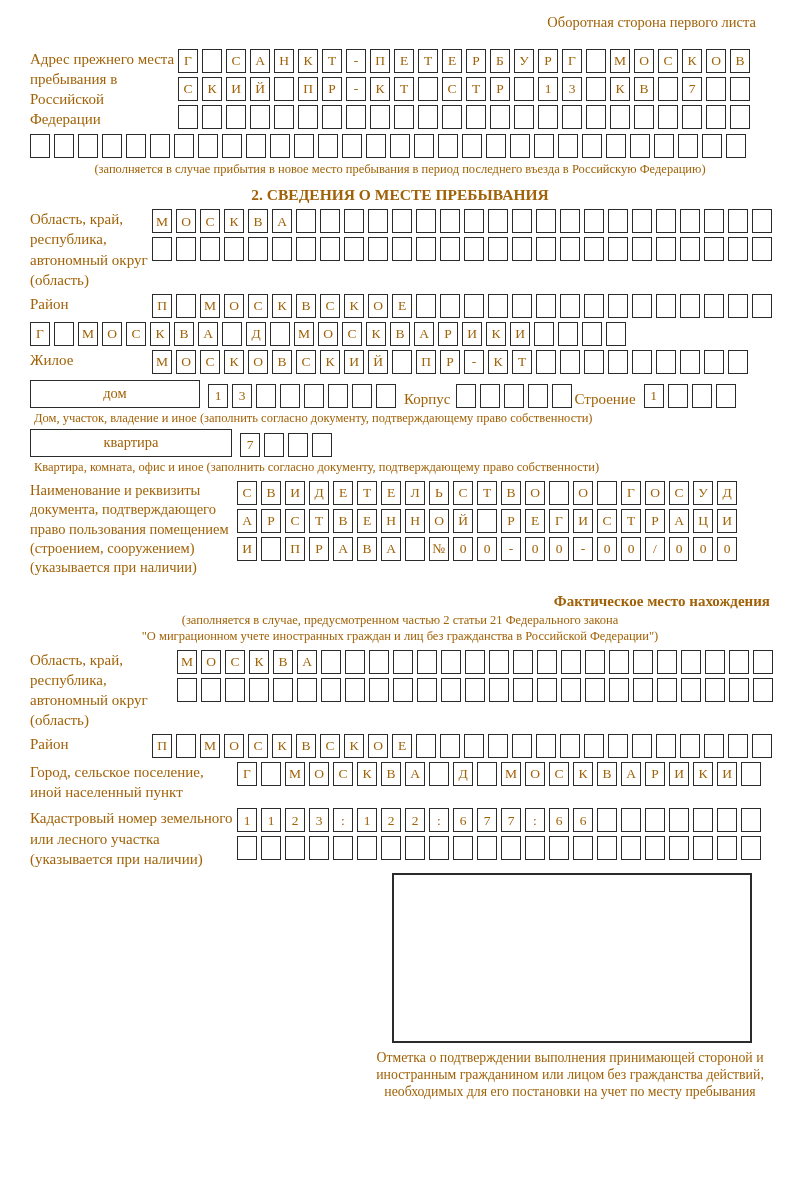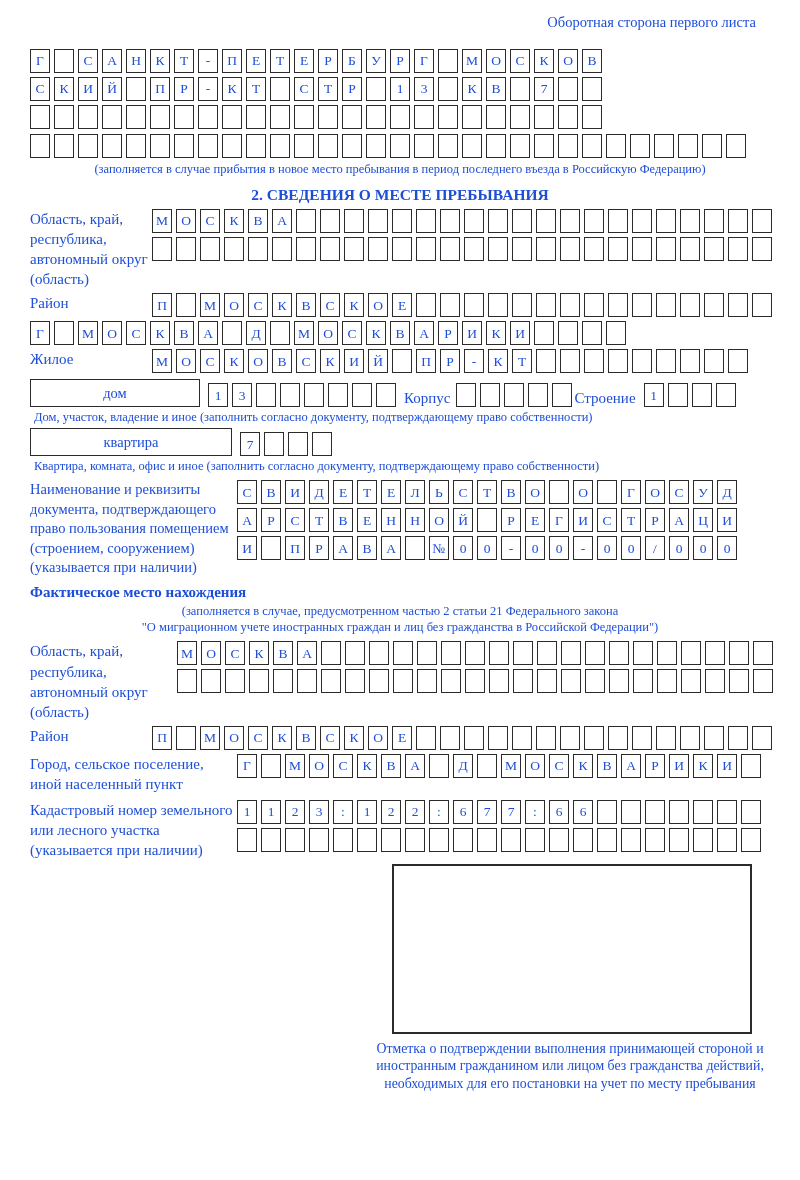--- a/index.html
+++ b/index.html
@@ -1,40 +1,40 @@
 <!DOCTYPE html>
 <html><head>
 <meta charset="utf-8">
 <style>
   html,body { margin:0; padding:0; background:#ffffff; }
   .page {
     width:800px; height:1180px; box-sizing:border-box;
     padding:10px 30px 0 30px; overflow:hidden;
-    background:#ffffff; color:#1d4ed8;
+    background:#ffffff; color:#a16207;
     font-family:"Liberation Serif","DejaVu Serif",serif;
   }
   .header-note { text-align:right; font-size:14.5px; padding-right:14px; margin-top:4px; }
 
   .fr { display:flex; align-items:flex-start; margin-top:4px; }
   .lbl { flex-shrink:0; font-size:15px; line-height:1.34; }
   .w148 { width:148px; } .w122 { width:122px; } .w147 { width:147px; } .w207 { width:207px; }
 
   .rows { display:flex; flex-direction:column; gap:4px; }
   .cellrow { display:flex; gap:4px; }
   .cell {
     width:20px; height:24px; box-sizing:border-box; flex-shrink:0;
     border:1.7px solid #2b2b2b; background:#fff;
     display:flex; align-items:center; justify-content:center;
     font-size:13.5px; line-height:1;
   }
   .fullrow { margin-top:5px; }
 
   .note-c { text-align:center; font-size:12.5px; margin-top:4px; }
   .sec-title { text-align:center; font-weight:bold; font-size:15.5px; margin:9px 0 5px 0; }
-  .fact-title { text-align:left; font-weight:bold; font-size:15px; margin:7px 0 3px 0; }
+  .fact-title { text-align:right; font-weight:bold; font-size:15px; margin:15px 0 3px 0; }
 
   .inline-line { display:flex; align-items:flex-end; margin-top:6px; }
   .widebox {
     height:26px; box-sizing:content-box; border:1.7px solid #2b2b2b;
     display:flex; align-items:center; justify-content:center; font-size:14.5px;
   }
   .dombox { width:168px; } .kvbox { width:200px; }
   .inllbl { font-size:15px; }
   .ml6{margin-left:6px;} .ml8{margin-left:8px;} .ml10{margin-left:2px;}
   .ml16{margin-left:16px;} .ml30{margin-left:30px;} .ml32{margin-left:32px;}
@@ -51,20 +51,21 @@
   .stamp-cap { width:460px; margin:6px 0 0 310px; text-align:center; font-size:13.8px; line-height:1.24; }
 </style>
 </head>
 <body>
 
 <div class="page">
 
   <div class="header-note">Оборотная сторона первого листа</div>
 
   <div class="fr" style="margin-top:18px;">
+    <div class="lbl w148">Адрес прежнего места пребывания в Российской Федерации</div>
     <div class="rows">
       <div class="cellrow">
           <div class="cell">Г</div>
           <div class="cell"></div>
           <div class="cell">С</div>
           <div class="cell">А</div>
           <div class="cell">Н</div>
           <div class="cell">К</div>
           <div class="cell">Т</div>
           <div class="cell">-</div>

